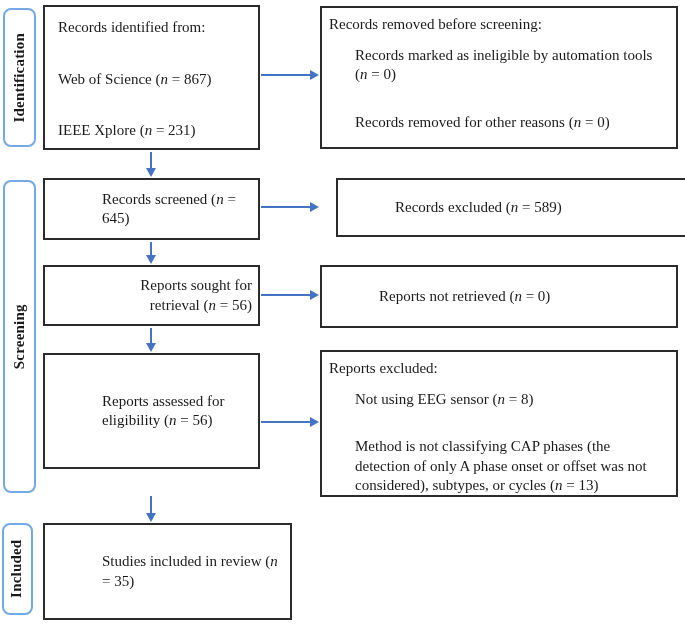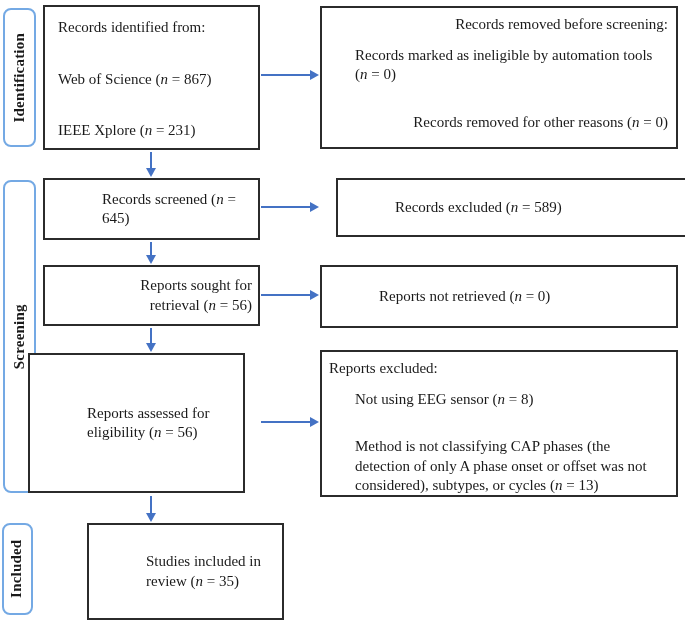--- a/index.html
+++ b/index.html
@@ -70,29 +70,29 @@
   </div>
 
   <div class="box vcenter" style="left:43px;top:178px;width:217px;height:62px;">
     <div class="pad nfmt">Records screened (<i>n</i> = 645)</div>
   </div>
 
   <div class="box vcenter" style="left:43px;top:265px;width:217px;height:61px;text-align:right;">
     <div class="pad nfmt">Reports sought for retrieval (<i>n</i> = 56)</div>
   </div>
 
-  <div class="box vcenter" style="left:28px;top:353px;width:217px;height:140px;">
+  <div class="box vcenter" style="left:43px;top:353px;width:217px;height:116px;">
     <div class="pad nfmt">Reports assessed for eligibility (<i>n</i> = 56)</div>
   </div>
 
-  <div class="box vcenter" style="left:43px;top:523px;width:197px;height:97px;margin-left:44px;">
+  <div class="box vcenter" style="left:43px;top:523px;width:249px;height:97px;">
     <div class="pad nfmt">Studies included in review (<i>n</i> = 35)</div>
   </div>
 
-  <div class="box detail" style="left:320px;top:6px;width:358px;height:143px;align-items:flex-end;">
+  <div class="box detail" style="left:320px;top:6px;width:358px;height:143px;">
     <div class="title nfmt">Records removed before screening:</div>
     <div class="item nfmt">Records marked as ineligible by automation tools (<i>n</i> = 0)</div>
     <div class="item nfmt">Records removed for other reasons (<i>n</i> = 0)</div>
   </div>
 
   <div class="box vcenter" style="left:320px;top:178px;width:358px;height:59px;margin-left:16px;">
     <div class="pad nfmt">Records excluded (<i>n</i> = 589)</div>
   </div>
 
   <div class="box vcenter" style="left:320px;top:265px;width:358px;height:63px;">

